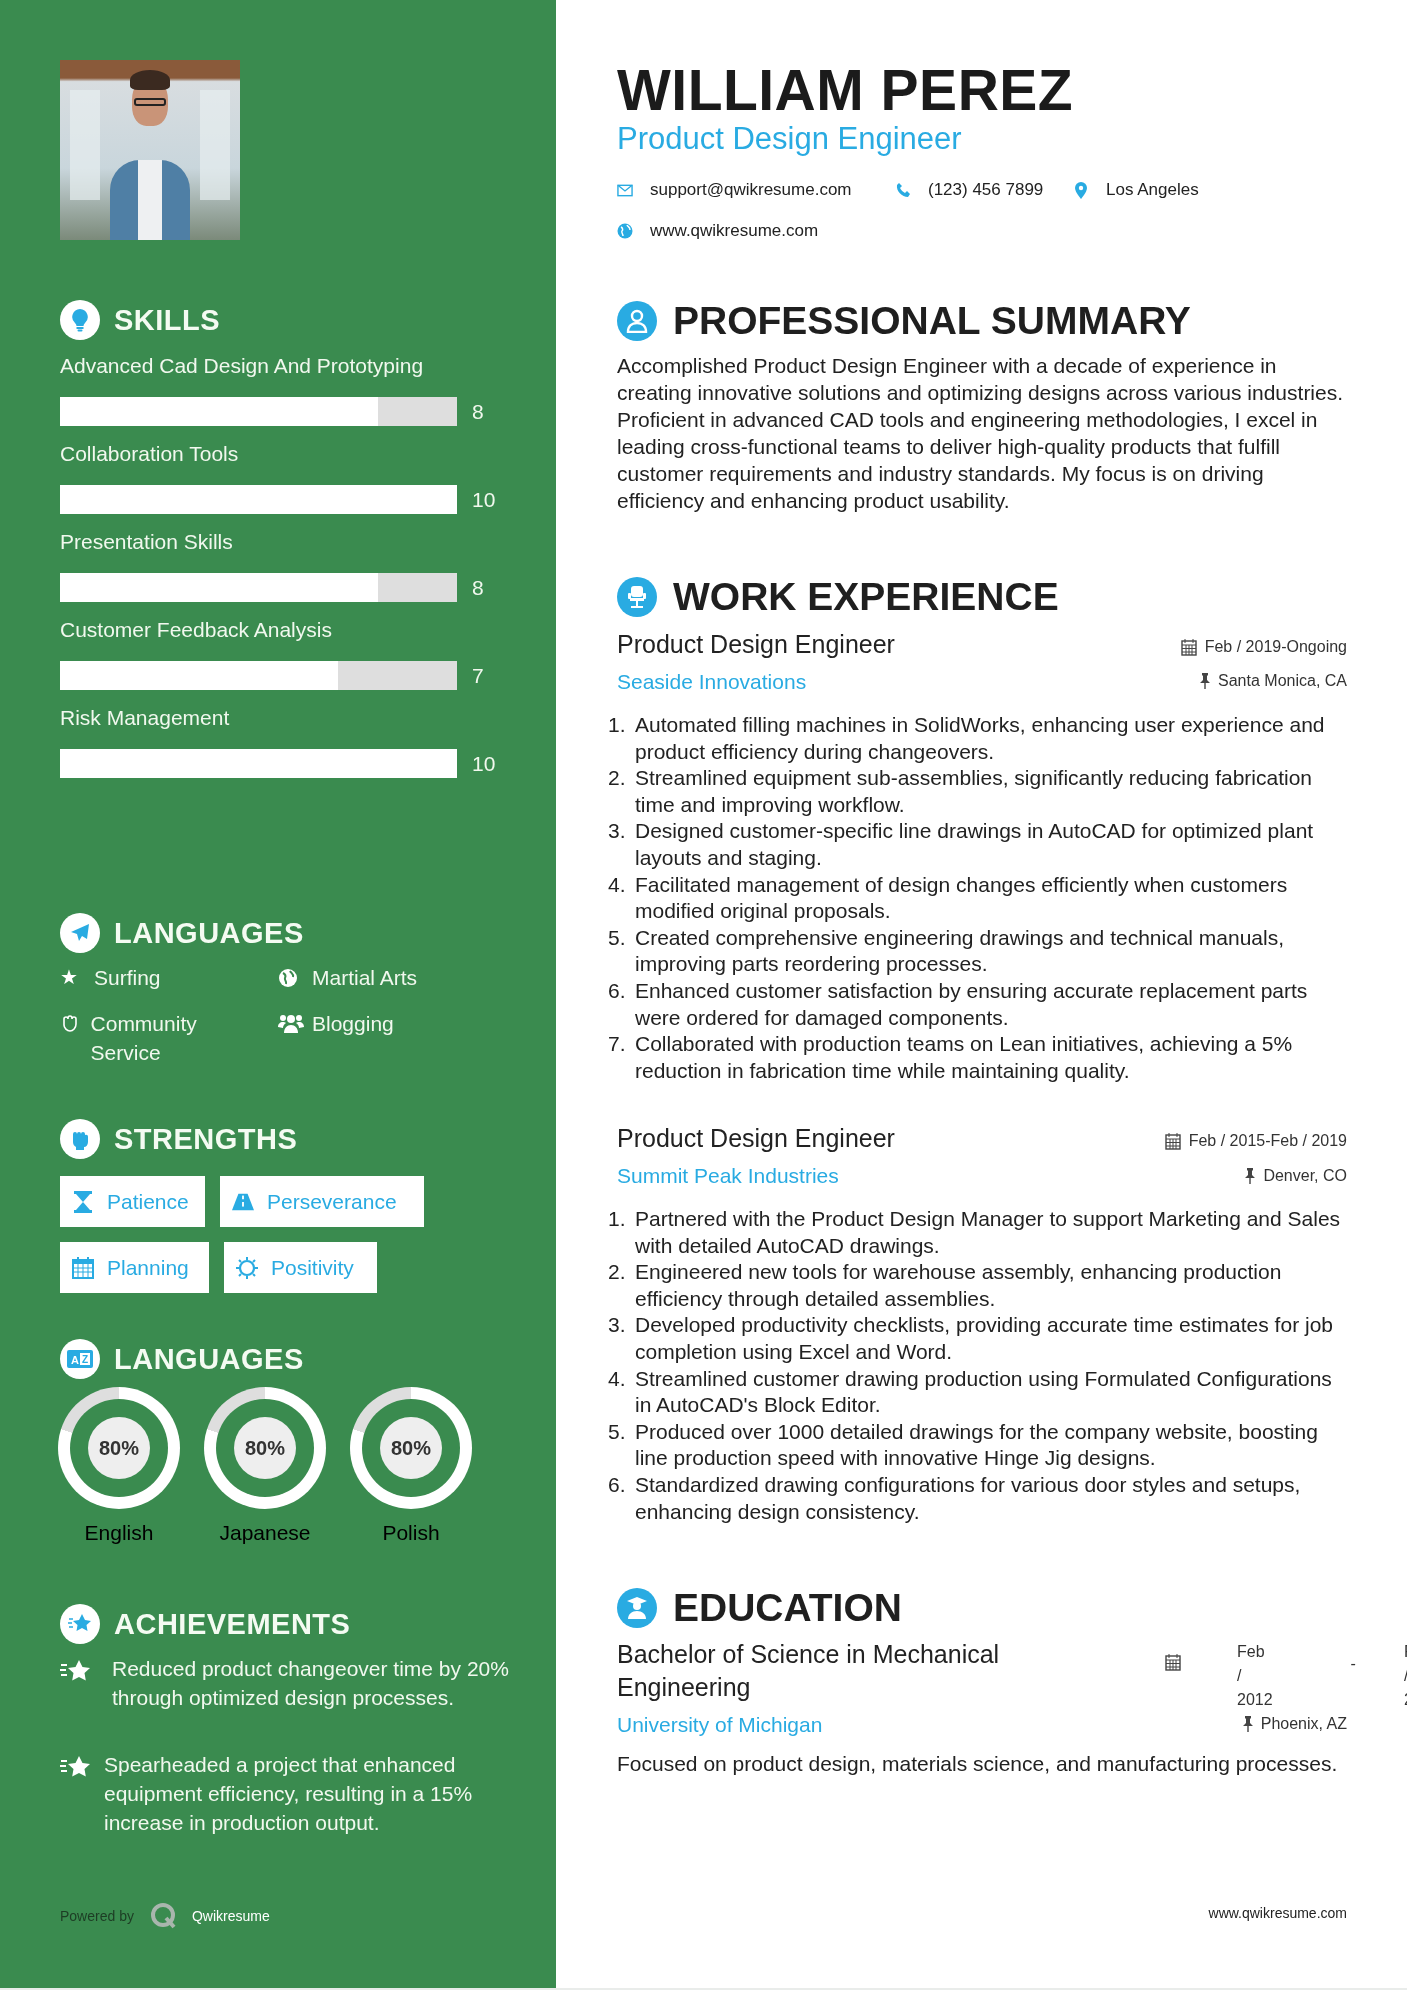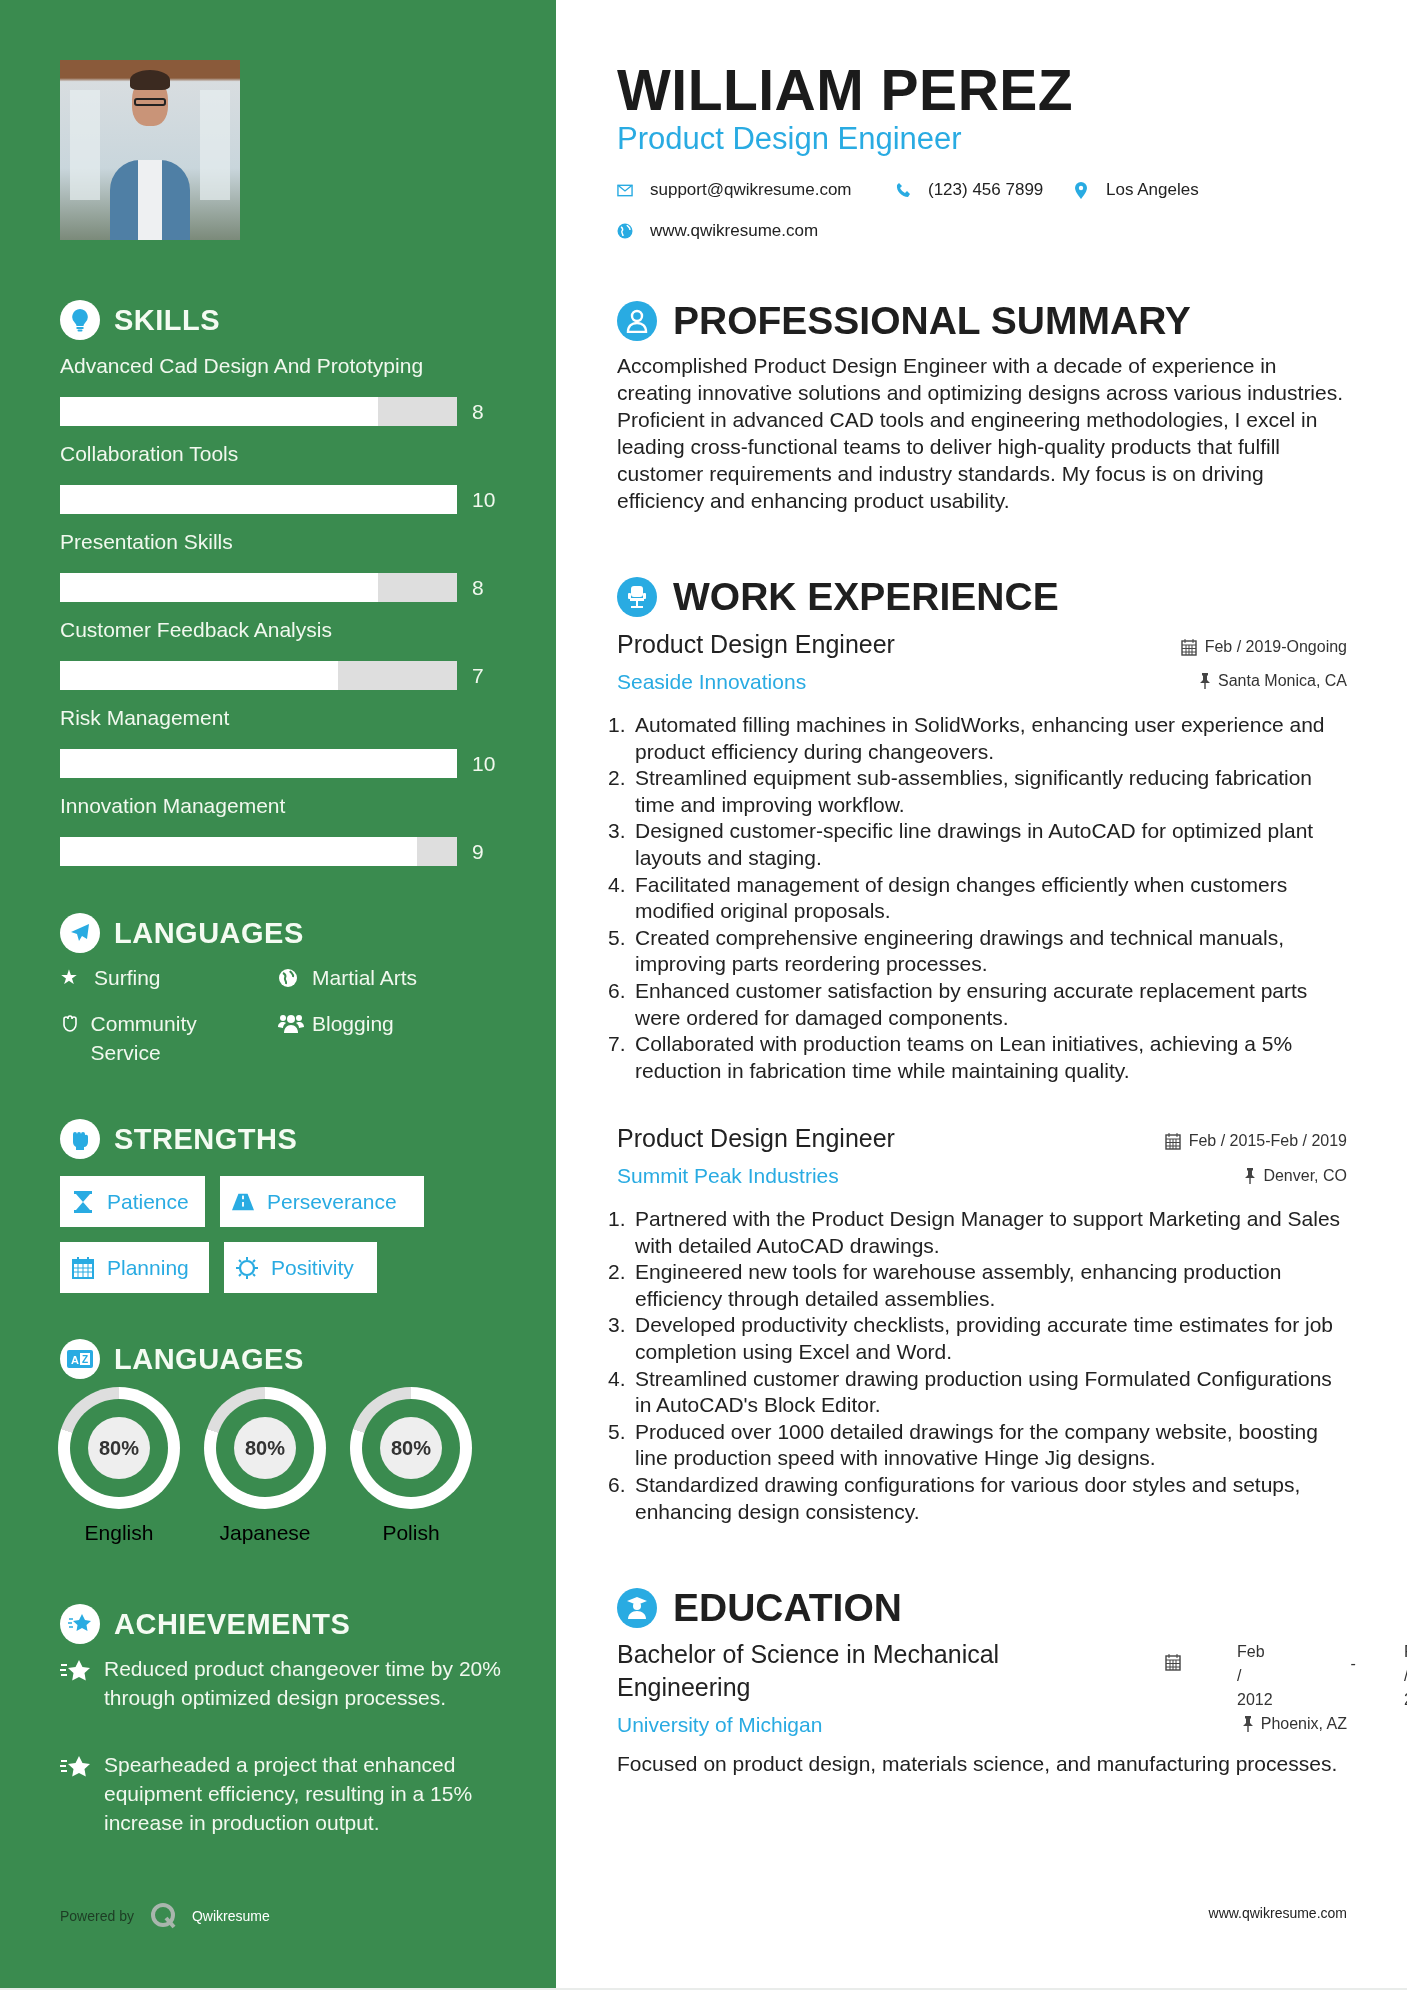--- a/index.html
+++ b/index.html
@@ -130,27 +130,20 @@
       </div>
     <div class="sval">7</div>
   </div>
   <div class="skill" style="top:705px;">
     <div class="slabel">Risk Management</div>
     <div class="bar">
         <div class="fill" style="width:100%"></div>
       </div>
     <div class="sval">10</div>
   </div>
-  <div class="skill" style="top:793px;">
-    <div class="slabel">Innovation Management</div>
-    <div class="bar">
-        <div class="fill" style="width:90%"></div>
-      </div>
-    <div class="sval">9</div>
-  </div>
 
   <div class="side-head" style="top:913px;">
     <div class="hicon">
       <svg width="22" height="22" viewBox="0 0 22 22">
           <path d="M20 2 2 10l6 2 2 7 3-5 5 3z" fill="#29abe2"></path>
         </svg>
     </div>
     <span class="htext">LANGUAGES</span>
   </div>
 
@@ -276,21 +269,21 @@
   <div class="side-head" style="top:1604px;">
     <div class="hicon">
       <svg width="24" height="22" viewBox="0 0 24 22">
           <path d="M14 1l3 6 6 1-4.5 4 1 6-5.5-3-5.5 3 1-6L5 8l6-1z" fill="#29abe2"></path>
           <path d="M1 6h4M0 10h4M1 14h4" stroke="#29abe2" stroke-width="1.6"></path>
         </svg>
     </div>
     <span class="htext">ACHIEVEMENTS</span>
   </div>
 
-  <div class="ach" style="top:1654px;">
+  <div class="ach" style="top:1654px;gap:8px;">
     <span class="aicon">
       <svg width="32" height="24" viewBox="0 0 32 24">
           <path d="M19 2l3.5 7 7.5 1-5.5 5 1.3 7.5L19 19l-6.8 3.5 1.3-7.5L8 10l7.5-1z" fill="#fff"></path>
           <path d="M1 7h6M0 12h6M1 17h6" stroke="#fff" stroke-width="1.8"></path>
         </svg>
     </span>
     <span class="atext">Reduced product changeover time by 20% through optimized design processes.</span>
   </div>
   <div class="ach" style="top:1750px;">
     <span class="aicon">

